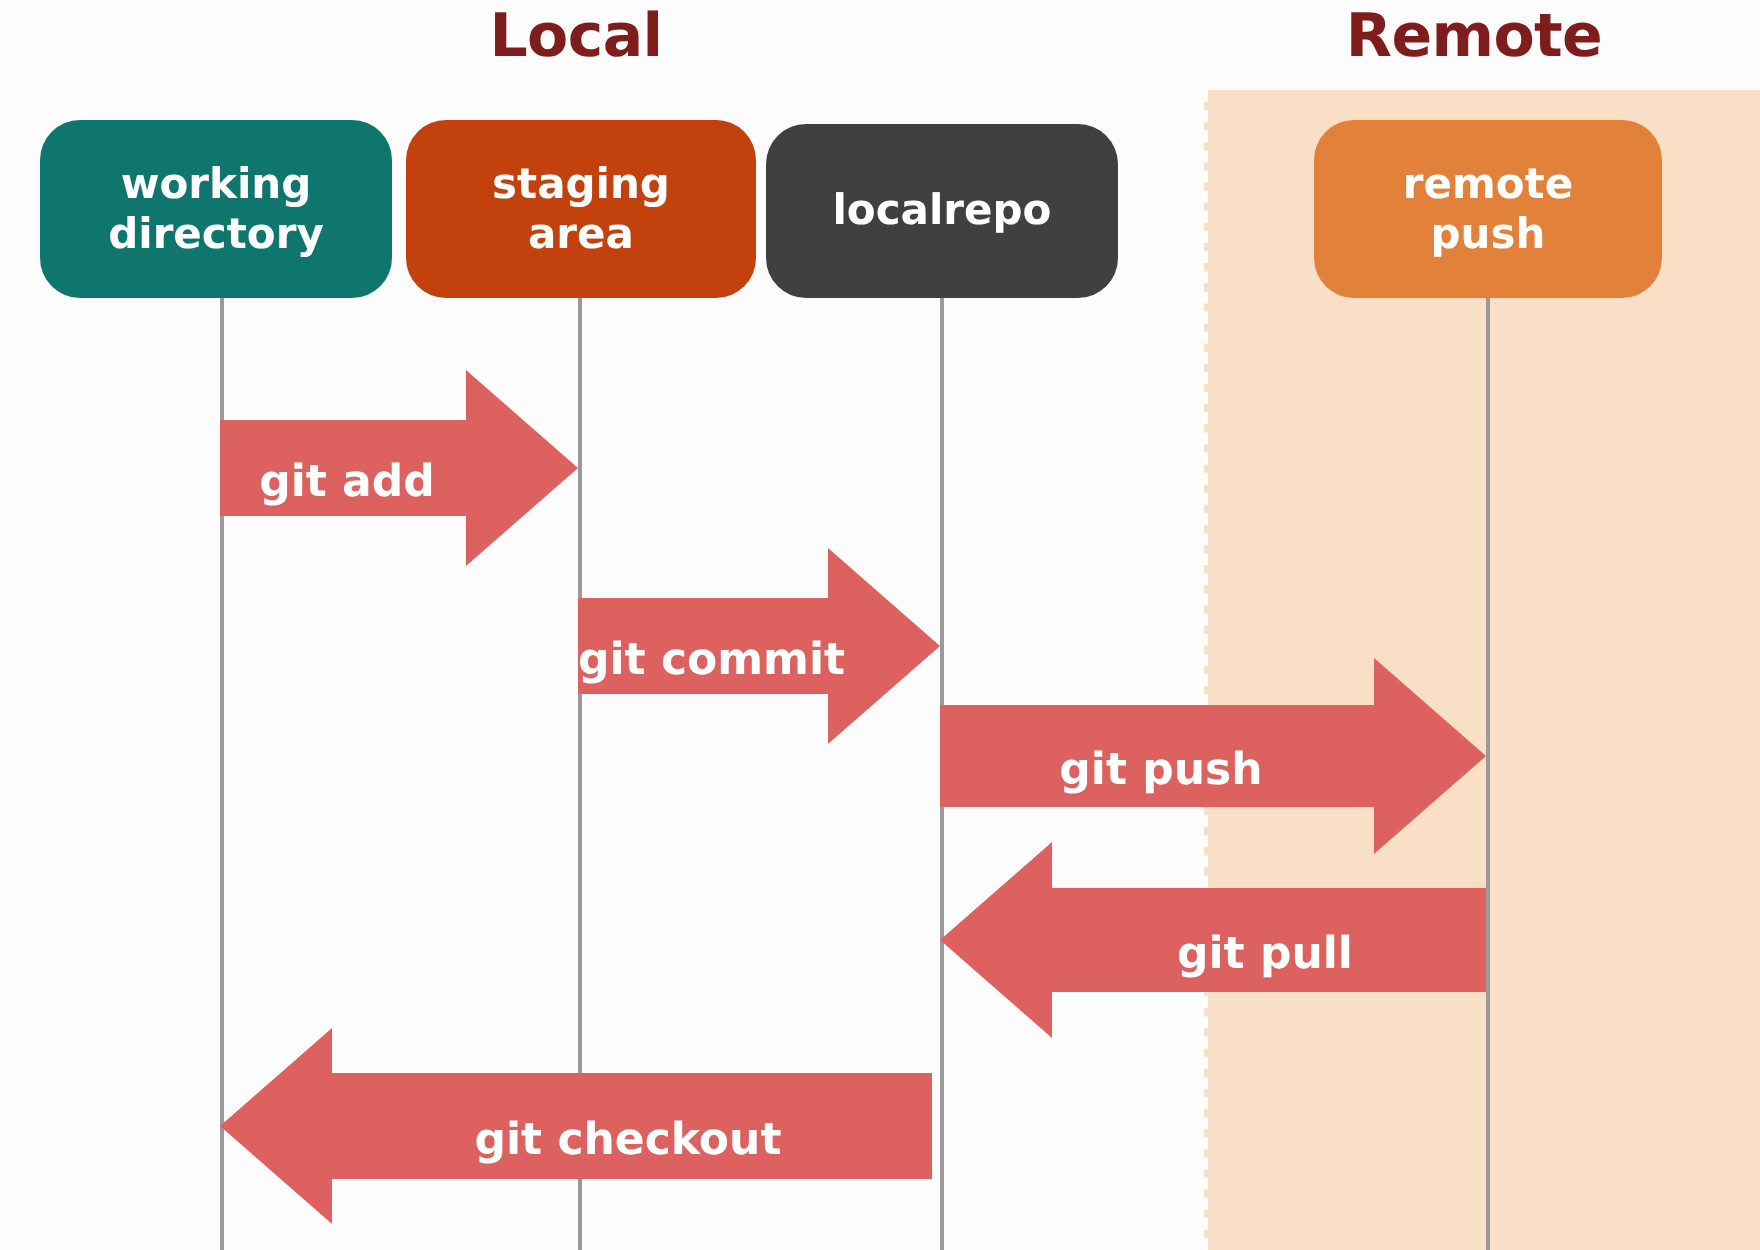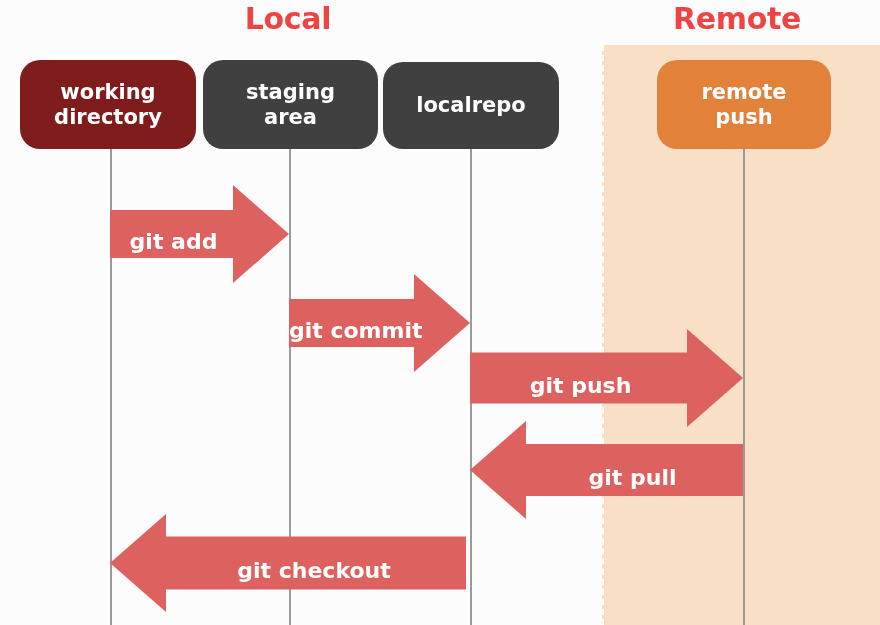--- a/index.html
+++ b/index.html
@@ -28,21 +28,21 @@
     border-left: 2px dashed #ffffff;
     box-sizing: border-box;
   }
 
   
   .section-title {
     position: absolute;
     top: 0px;
     font-size: 30px;
     font-weight: bold;
-    color: #ef4444;
+    color: #7f1d1d;
     letter-spacing: -0.3px;
     text-align: center;
     white-space: nowrap;
     line-height: 38px;
   }
   .section-title.local  { left: 188px; width: 200px; }
   .section-title.remote { left: 637px; width: 200px; }
 
   
   .lifeline {
@@ -121,28 +121,28 @@
   <div class="remote-band"></div>
 
   <div class="section-title local">Local</div>
   <div class="section-title remote">Remote</div>
 
   <div class="lifeline" style="left:110px;"></div>
   <div class="lifeline" style="left:289px;"></div>
   <div class="lifeline" style="left:470px;"></div>
   <div class="lifeline" style="left:743px;"></div>
 
-  <div class="node" style="left:20px; top:60px; width:176px; height:89px; background:#7f1d1d;">
+  <div class="node" style="left:20px; top:60px; width:176px; height:89px; background:#0f766e;">
     <div>
       <span class="node-label">working</span>
       <span class="node-label">directory</span>
     </div>
   </div>
 
-  <div class="node" style="left:203px; top:60px; width:175px; height:89px; background:#404040;">
+  <div class="node" style="left:203px; top:60px; width:175px; height:89px; background:#c2410c;">
     <div>
       <span class="node-label">staging</span>
       <span class="node-label">area</span>
     </div>
   </div>
 
   <div class="node" style="left:383px; top:62px; width:176px; height:87px; background:#404040;">
     <div>
       <span class="node-label">localrepo</span>
     </div>

